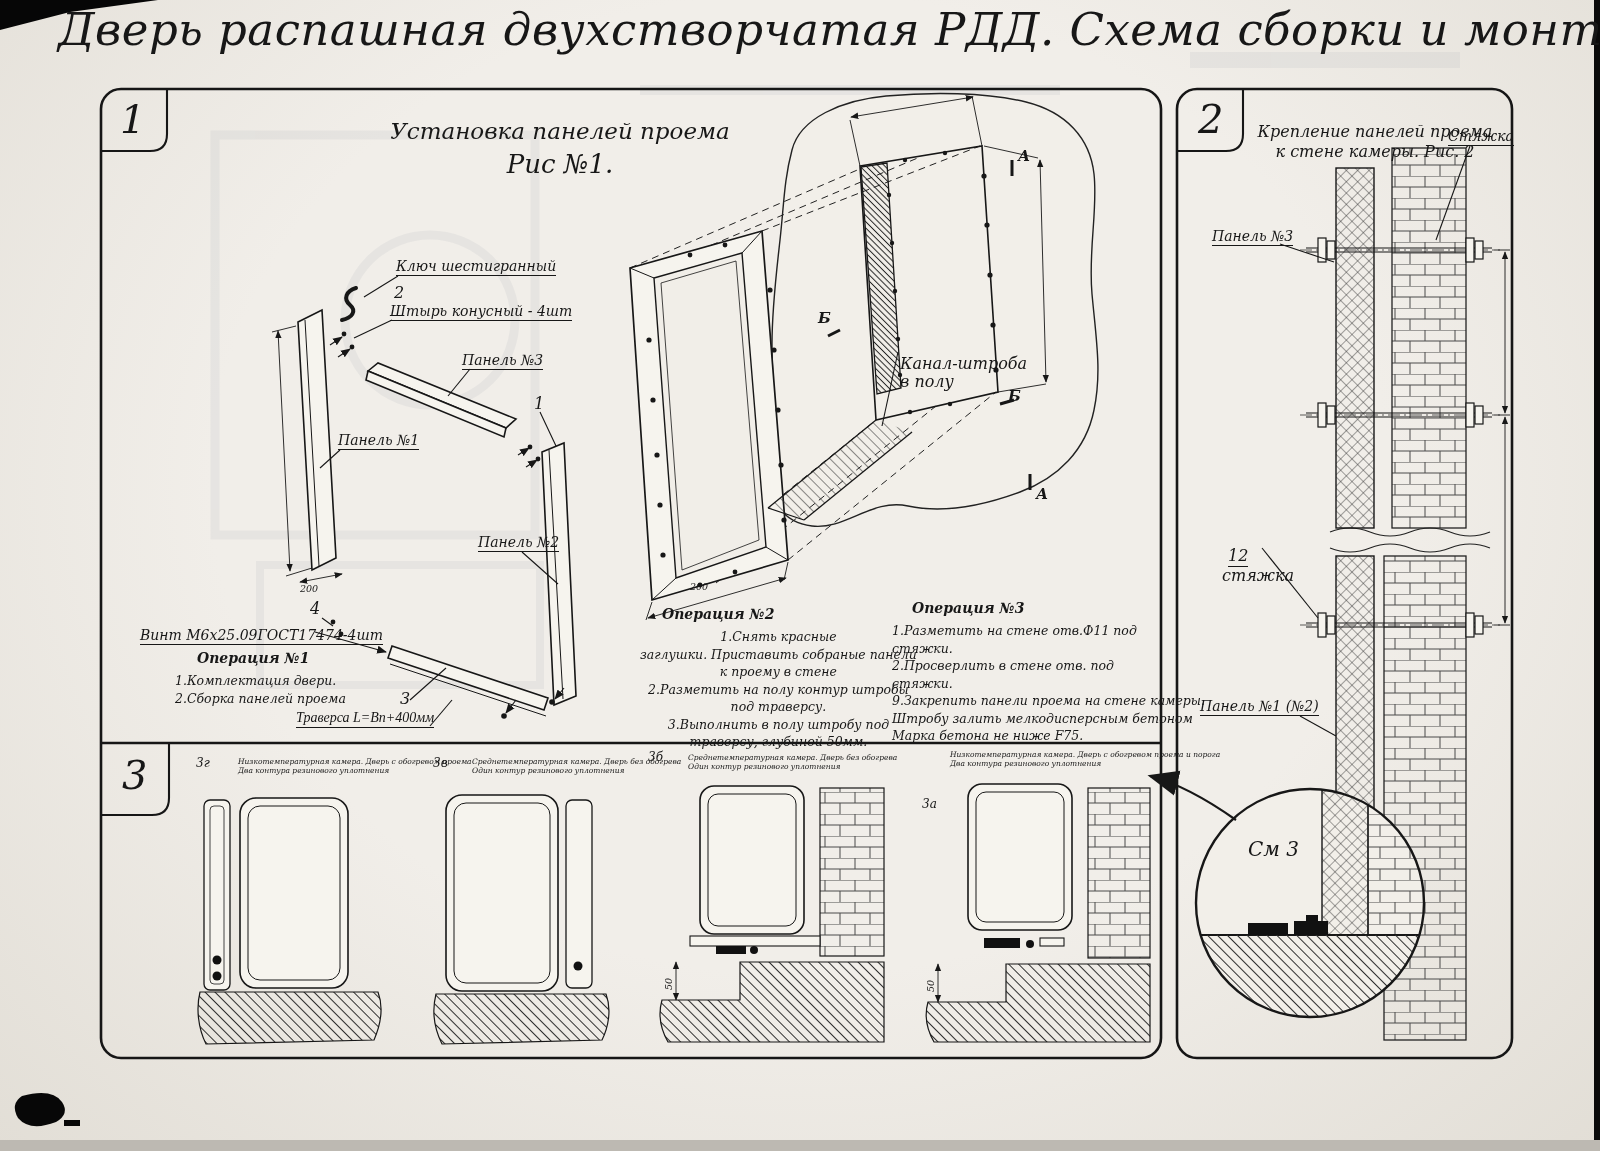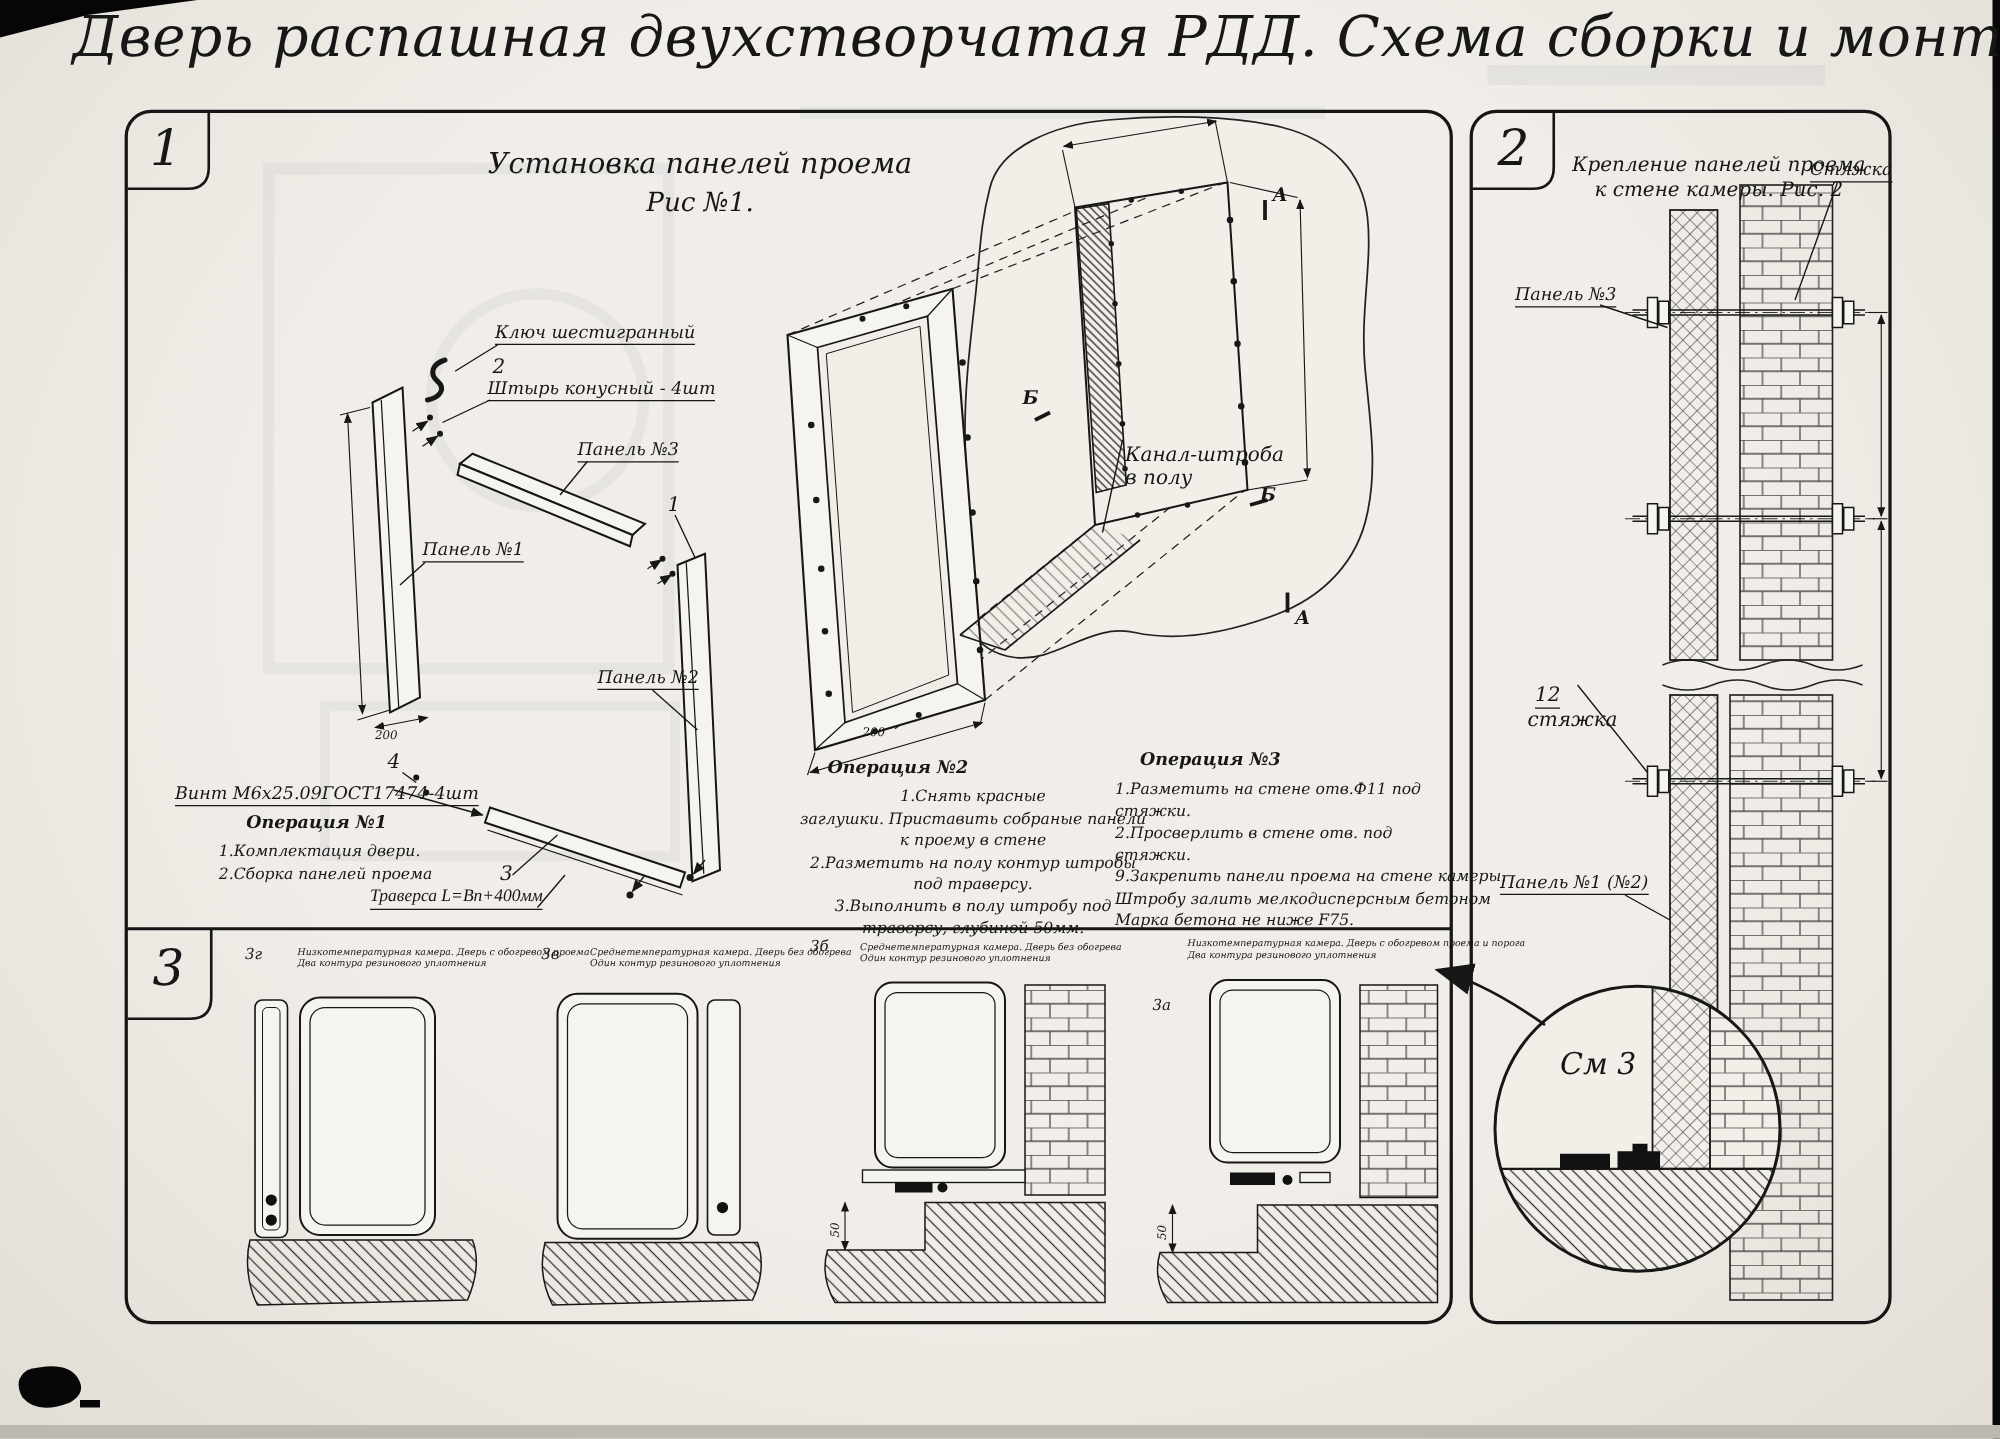--- a/index.html
+++ b/index.html
@@ -5,33 +5,33 @@
   html,body{margin:0;padding:0;background:#cfccc6;}
   .page{position:relative;width:1600px;height:1151px;overflow:hidden;
         background:radial-gradient(ellipse at 50% 42%, #f1eee9 52%, #e2ded6 100%);
         font-family:"DejaVu Serif",serif;color:#171717;}
   svg.art{position:absolute;left:0;top:0;}
   .t{position:absolute;font-style:italic;white-space:nowrap;line-height:1.15;color:#171717;}
   .u{border-bottom:1.4px solid #171717;padding-bottom:1px;}
   .c{text-align:center;}
   .title{font-size:45px;letter-spacing:.5px;}
   .fig{font-size:23px;}
-  .fign{font-size:21px;}
+  .fign{font-size:26px;}
   .num{font-size:40px;}
   .numS{font-size:16px;}
   .lab{font-size:14px;}
   .labS{font-size:16px;margin-top:29px;}
   .opT{font-size:14px;font-weight:bold;margin-left:14px;}
   .ops{font-size:12.5px;line-height:17.5px;font-weight:normal;}
   .ops div{white-space:nowrap;}
   .cap{font-size:7.5px;line-height:9px;}
   .capid{font-size:12px;}
   .dim{font-size:9.5px;}
   .mark{font-size:15px;font-weight:bold;}
-  .see{font-size:24px;}
+  .see{font-size:20px;}
   .rot90{transform:rotate(-90deg);transform-origin:left top;}
 </style>
 </head>
 <body>
 
 <div class="page">
 
 <svg class="art" width="1600" height="1151" viewBox="0 0 1600 1151">
   <defs>
     <marker id="ar" viewBox="0 0 10 8" refX="9" refY="4" markerWidth="9" markerHeight="8" orient="auto-start-reverse">

